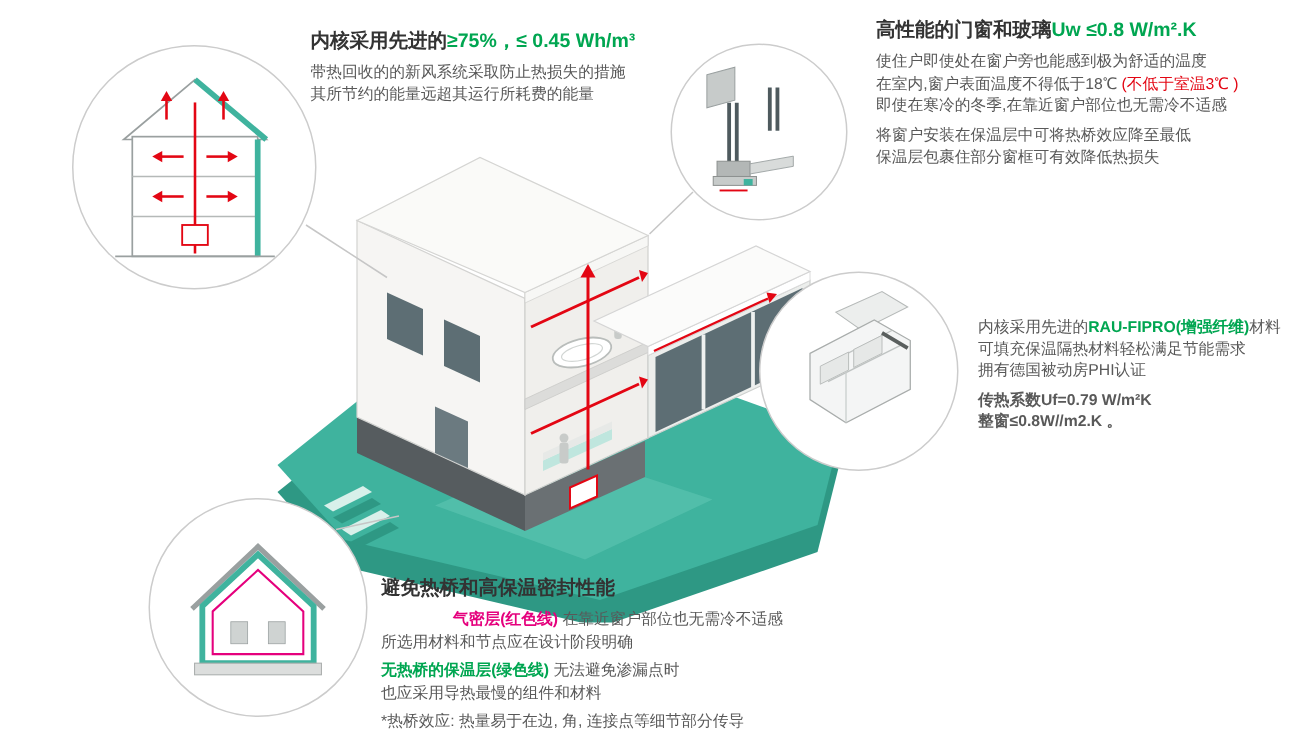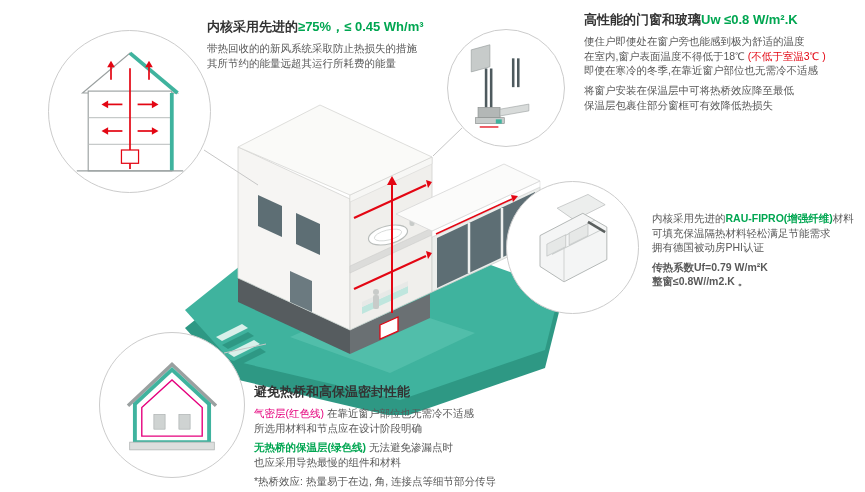--- a/index.html
+++ b/index.html
@@ -17,21 +17,21 @@
   }
   .c1 { left:48px;  top:30px;  width:163px; height:163px; }
   .c2 { left:447px; top:29px;  width:118px; height:118px; }
   .c3 { left:506px; top:181px; width:133px; height:133px; }
   .c4 { left:99px;  top:332px; width:146px; height:146px; }
   .tblock { position:absolute; z-index:4; }
   .tblock .title { font-size:13px; font-weight:700; color:#333333; margin-bottom:6px; line-height:1.25; }
   .tblock p { font-size:10.5px; line-height:14.6px; color:#595959; }
   .gap { height:5px; }
   .green   { color:#00A651; }
-  .magenta { color:#E5007D; font-weight:400; }
+  .magenta { color:#E5007D; font-weight:700;margin-left:48px; }
   .red     { color:#E30613;text-align:right; }
   .bold    { font-weight:700; }
   .footnote { font-size:9.3px; color:#8a8a8a; margin-top:4px; }
 </style>
 </head>
 <body>
 
 <div class="canvas">
 
   <svg class="scene" width="460" height="330" viewBox="0 0 460 330">

